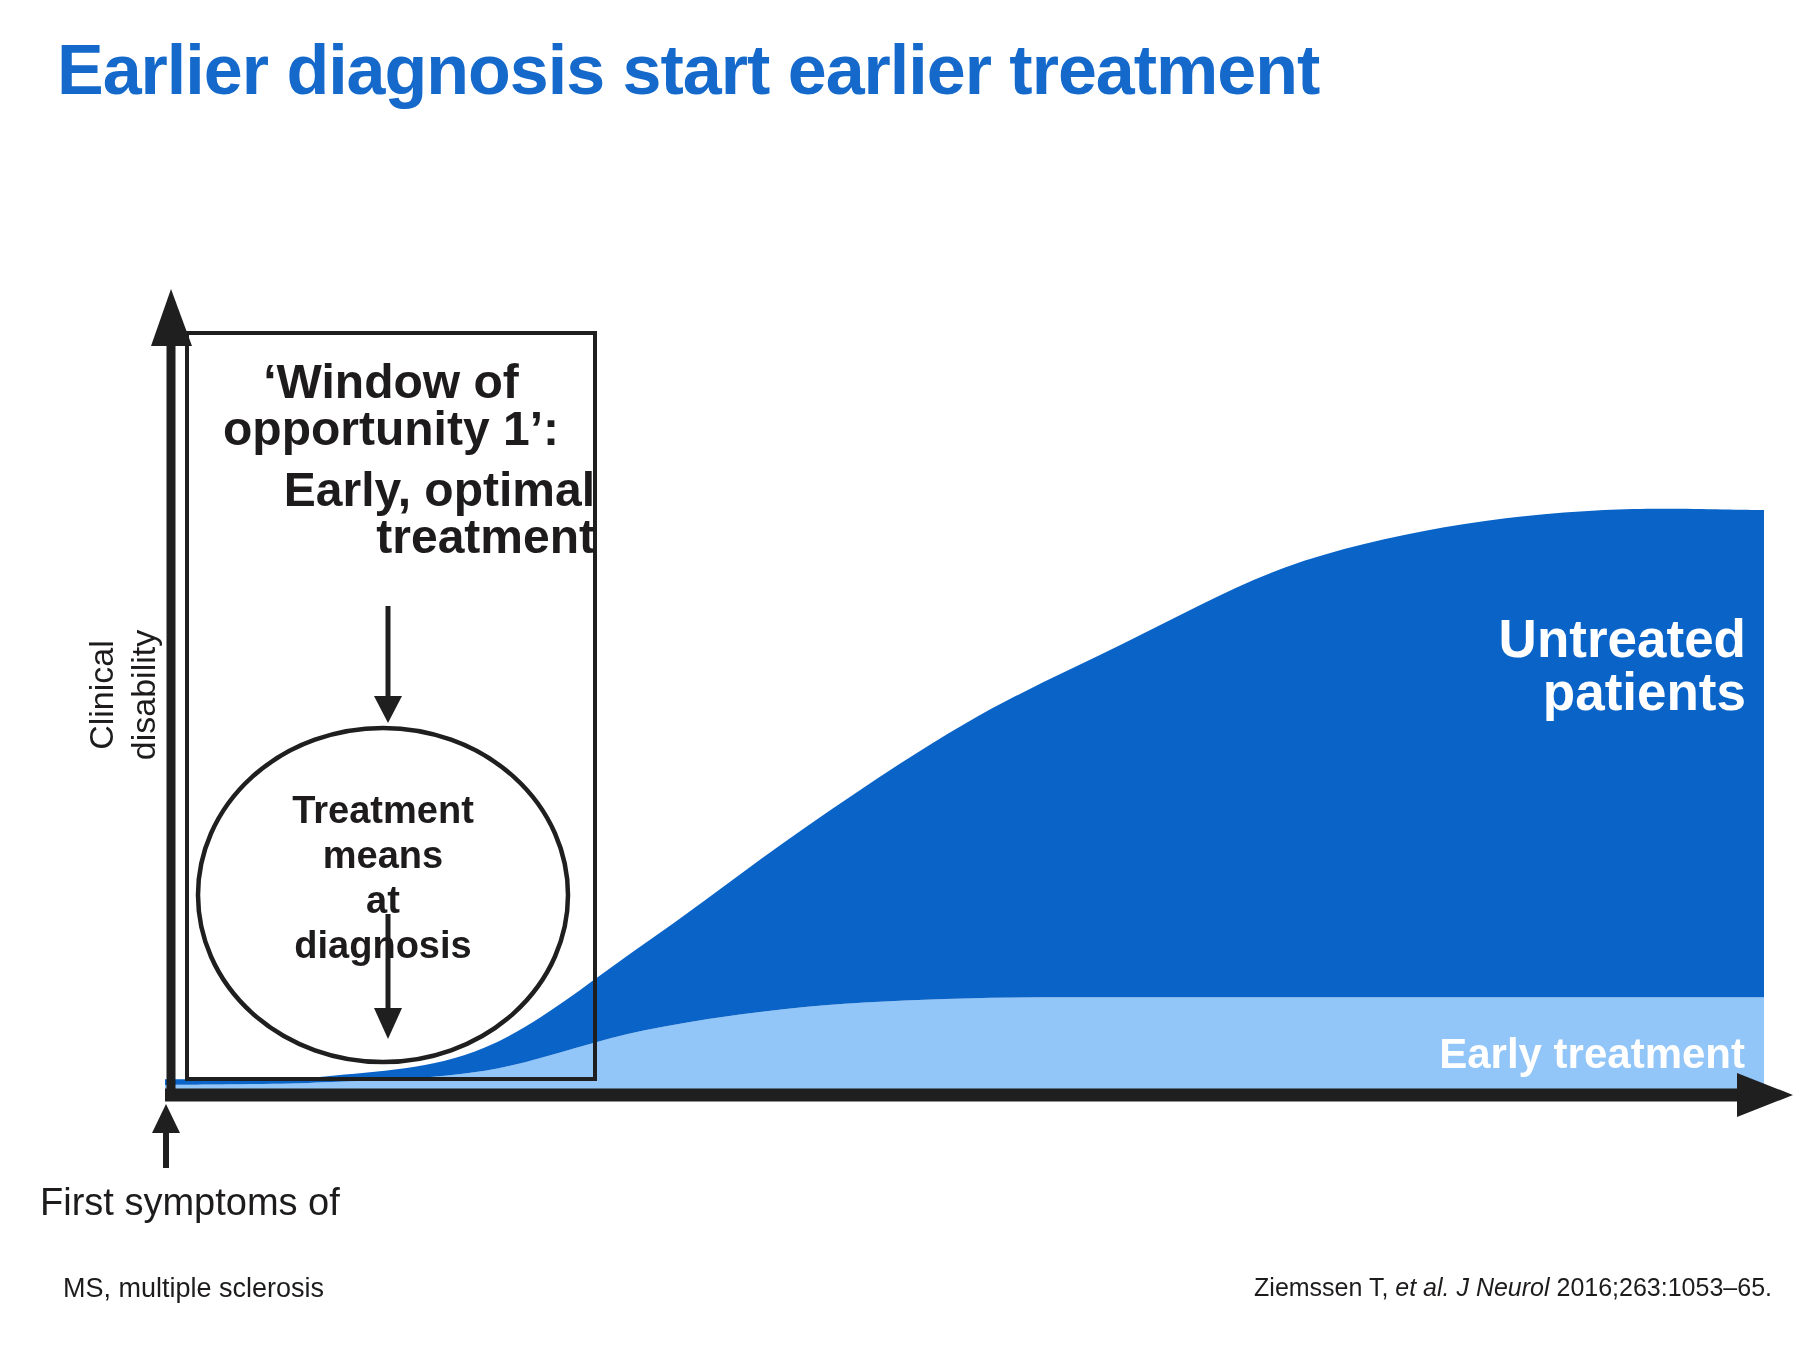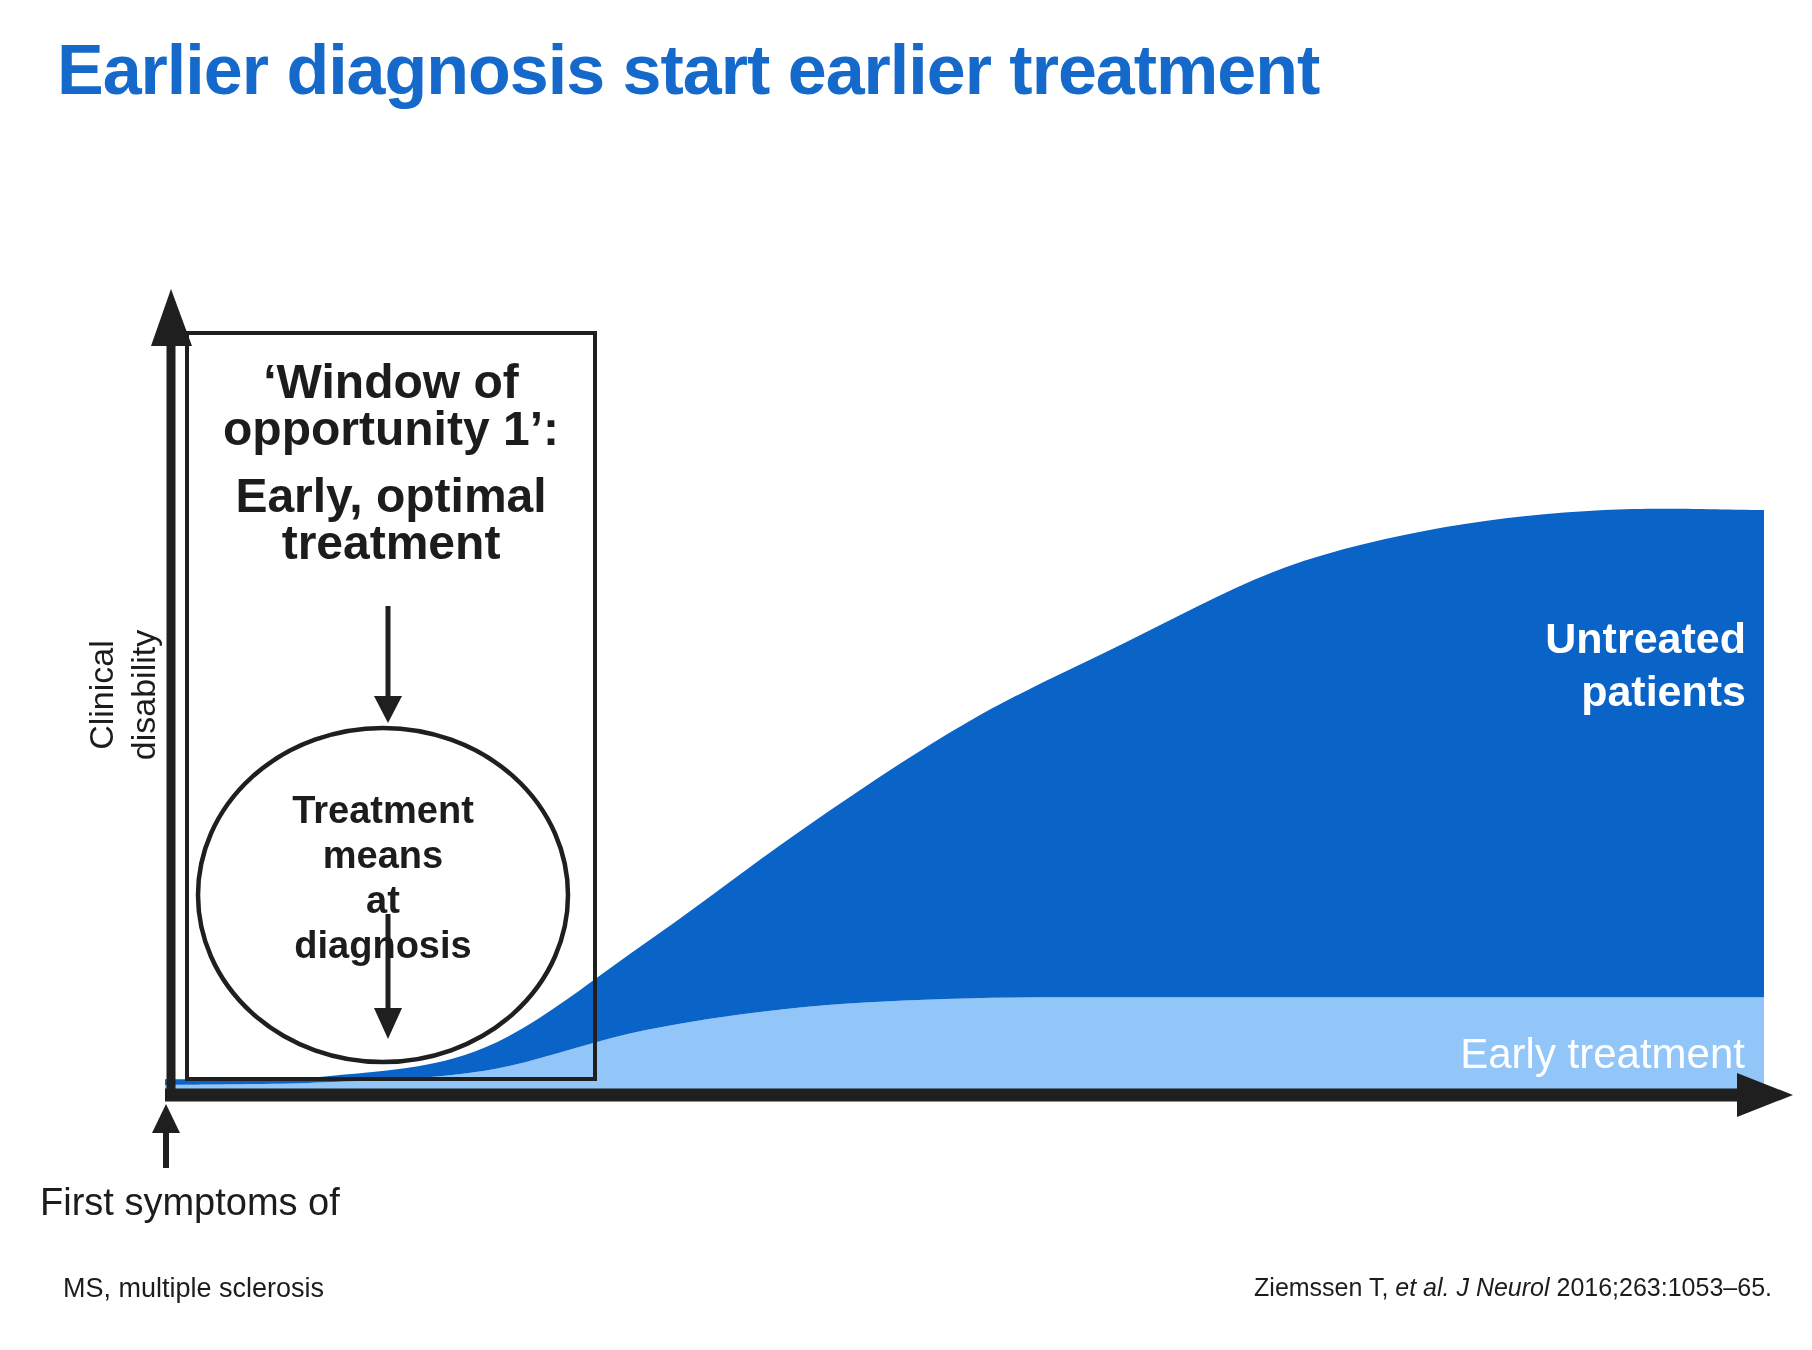--- a/index.html
+++ b/index.html
@@ -3,29 +3,29 @@
 <meta charset="utf-8">
 <style>
   html,body{margin:0;padding:0;background:#ffffff;}
   body{width:1812px;height:1350px;position:relative;overflow:hidden;
        font-family:"Liberation Sans", sans-serif;color:#1d1b1c;}
   .abs{position:absolute;}
   #title{left:57px;top:30px;font-size:70px;font-weight:bold;letter-spacing:-1px;}
   #figure-svg{left:0;top:0;}
   .boxtext{left:187px;top:358px;width:408px;text-align:center;
            font-size:48px;font-weight:bold;line-height:47px;}
-  .boxtext .para2{margin-top:20px;}
+  .boxtext .para2{margin-top:14px;text-align:right;}
   #circle-text{left:233px;top:788px;width:300px;text-align:center;
                font-size:38px;font-weight:bold;line-height:45px;}
   #yaxis-label{left:122px;top:695px;transform:translate(-50%,-50%) rotate(-90deg);
                font-size:34px;line-height:42px;text-align:center;white-space:nowrap;}
   #untreated-label{right:66px;top:612px;text-align:right;
-                   font-size:43px;font-weight:bold;line-height:53px;}
+                   font-size:53px;font-weight:bold;line-height:53px;}
   #early-label{right:67px;top:1030px;text-align:right;
-               font-size:42px;font-weight:normal;}
+               font-size:42px;font-weight:bold;}
   #first-symptoms{left:40px;top:1180px;font-size:38px;line-height:45px;}
   #footnote{left:63px;top:1273px;font-size:27px;}
   #citation{right:40px;top:1273px;font-size:25px;text-align:right;}
   .it{font-style:italic;text-align:right;}
 </style>
 </head>
 <body>
 
 <div id="title" class="abs" style="color: rgb(21, 105, 203);">Earlier diagnosis start earlier treatment</div>
 

